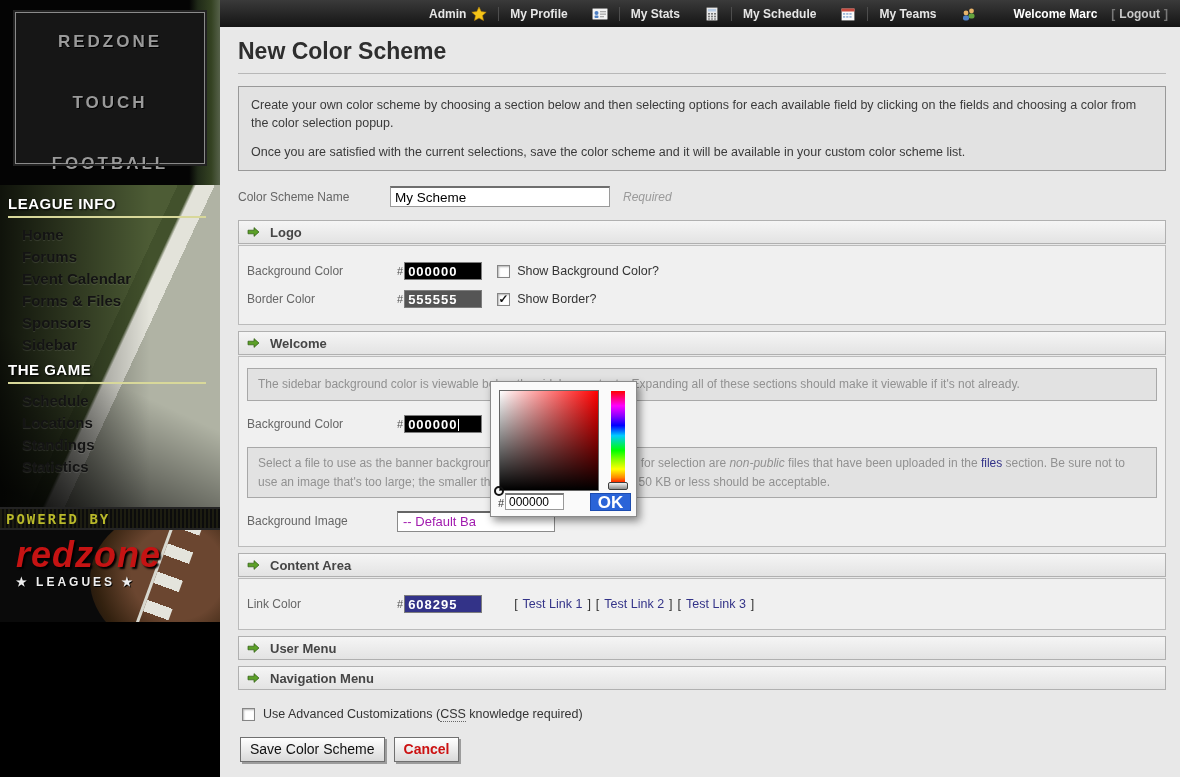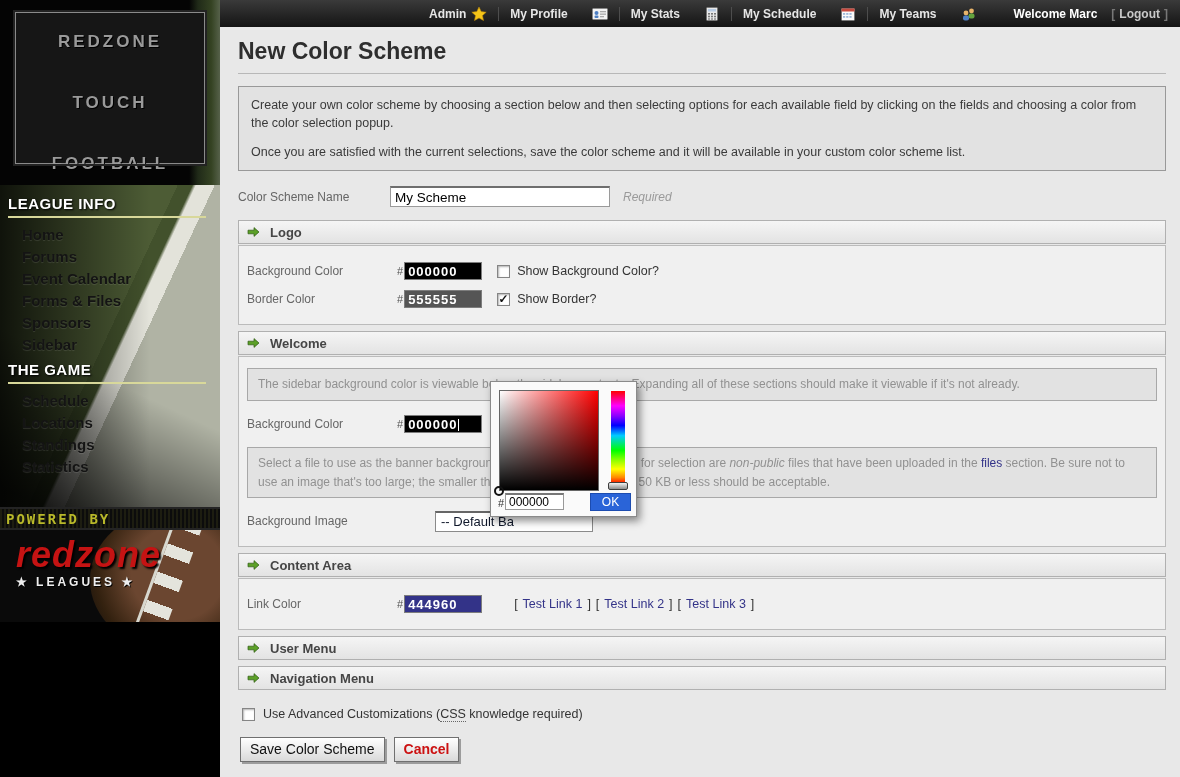--- a/index.html
+++ b/index.html
@@ -64,21 +64,21 @@
   .row-label { width:150px; color:#666; font-size:12px; }
   .hash { color:#555; font-size:11px; margin-right:1px; }
   .cinput { width:78px; height:18px; border:1px solid #7d7d7d; color:#fff; font-weight:bold; font-size:13px; letter-spacing:1px; padding:1px 3px; line-height:15px; position:relative; }
   .caret { display:inline-block; width:1px; height:12px; background:#fff; vertical-align:-2px; }
   .cb { width:13px; height:13px; flex:none; background:#fff; border:1px solid #858585; box-shadow:inset 1px 1px 2px rgba(0,0,0,.3); margin:0 7px 0 15px;
         display:inline-flex; align-items:center; justify-content:center; font-size:12px; font-weight:bold; color:#111; line-height:1; }
   .cb-label { color:#333; font-size:12.5px; }
   .notebox { background:#e2e2e2; border:1px solid #a8a8a8; padding:6px 10px; color:#919191; font-size:12px; line-height:1.55; margin-bottom:9px; }
   .notebox em { font-style:italic; }
   a.inline-link { text-decoration:none; }
-  .select-box { width:158px; height:21px; background:#fff; border:1px solid #8a8a8a; border-top:2px solid #666; display:flex; align-items:center; padding:0 5px; font-size:13px; color:#0f172a; white-space:nowrap; overflow:hidden;margin-left:38px; }
+  .select-box { width:158px; height:21px; background:#fff; border:1px solid #8a8a8a; border-top:2px solid #666; display:flex; align-items:center; padding:0 5px; font-size:13px; color:#a21caf; white-space:nowrap; overflow:hidden; }
 
   .tlinks { margin-left:32px; font-size:12.5px; color:#333; display:flex; gap:5px; align-items:center; }
   .tlinks a { text-decoration:none; }
   .tl { display:flex; gap:5px; }
 
   .adv-row { display:flex; align-items:center; margin:17px 0 0 4px; font-size:12.5px; color:#333; }
   .adv-row .cb { margin:0 8px 0 0; }
   .abbr { border-bottom:1px dotted #666; }
 
   .btn-row { margin:16px 0 0 2px; display:flex; }
@@ -88,21 +88,21 @@
   
   .picker { position:absolute; left:490px; top:381px; width:147px; height:136px; background:#fafafa; border:1px solid #8a8a8a; box-shadow:3px 4px 8px rgba(0,0,0,.45); z-index:50; }
   .sv-square { position:absolute; left:8px; top:8px; width:100px; height:101px; border:1px solid #666;
                background:linear-gradient(to bottom, rgba(0,0,0,0) 0%, #000 100%), linear-gradient(to right, #fff 0%, #f00 100%); }
   .sv-marker { position:absolute; left:-6px; bottom:-6px; width:10px; height:10px; border:2px solid #111; border-radius:50%; background:transparent; }
   .hue-bar { position:absolute; left:120px; top:9px; width:14px; height:93px;
              background:linear-gradient(#f00 0%, #f0f 16%, #80f 27%, #00f 37%, #0cf 48%, #0f0 64%, #8f0 74%, #ff0 84%, #f80 93%, #f00 100%); }
   .hue-handle { position:absolute; left:117px; top:100px; width:20px; height:8px; background:linear-gradient(#f2f2f2,#8e8e8e); border:1px solid #3d3d3d; border-radius:2px; }
   .picker-hash { position:absolute; left:7px; top:115px; font-size:11px; color:#333; }
   .picker-input { position:absolute; left:14px; top:111px; width:59px; height:17px; border:1px solid #999; border-top:2px solid #777; background:#fff; font-family:"Liberation Sans",sans-serif; font-size:12px; padding:1px 3px; color:#000; }
-  .ok-btn { position:absolute; left:99px; top:111px; width:41px; height:18px; color:#fff; font-weight:normal; font-size:12px; text-align:center; line-height:17px; border:1px solid #1c4cb0; cursor:pointer; }
+  .ok-btn { position:absolute; left:99px; top:111px; width:41px; height:18px; color:#fff; font-weight:bold; font-size:17px; text-align:center; line-height:17px; border:1px solid #1c4cb0; cursor:pointer; }
 </style>
 </head>
 <body>
 
 <aside class="sidebar">
   <div class="side-top">
     <div class="logo-box">
       <div class="rtfl">RTFL</div>
       <div class="logo-line">REDZONE</div>
       <div class="logo-line">TOUCH</div>
@@ -263,21 +263,21 @@
     <div class="sec-header">
       <svg class="arrow-icon" viewBox="0 0 13 10">
           <path d="M1 3.2h6V0.6L12 5 7 9.4V6.8H1z" fill="#5ca028" stroke="#2e5a12" stroke-width="0.7"></path>
         </svg>
       <span class="sec-title">Content Area</span>
     </div>
     <div class="sec-box">
       <div class="row">
         <span class="row-label">Link Color</span>
         <span class="hash">#</span>
-        <div class="cinput" style="background: rgb(51, 51, 136);">444960</div>
+        <div class="cinput" style="background: rgb(51, 51, 136);">608295</div>
         <div class="tlinks">
           <span class="tl">
               <span>[</span>
               <a href="#" style="color: rgb(51, 51, 136);">Test Link 1</a>
               <span>]</span>
             </span>
           <span class="tl">
               <span>[</span>
               <a href="#" style="color: rgb(51, 51, 136);">Test Link 2</a>
               <span>]</span>

